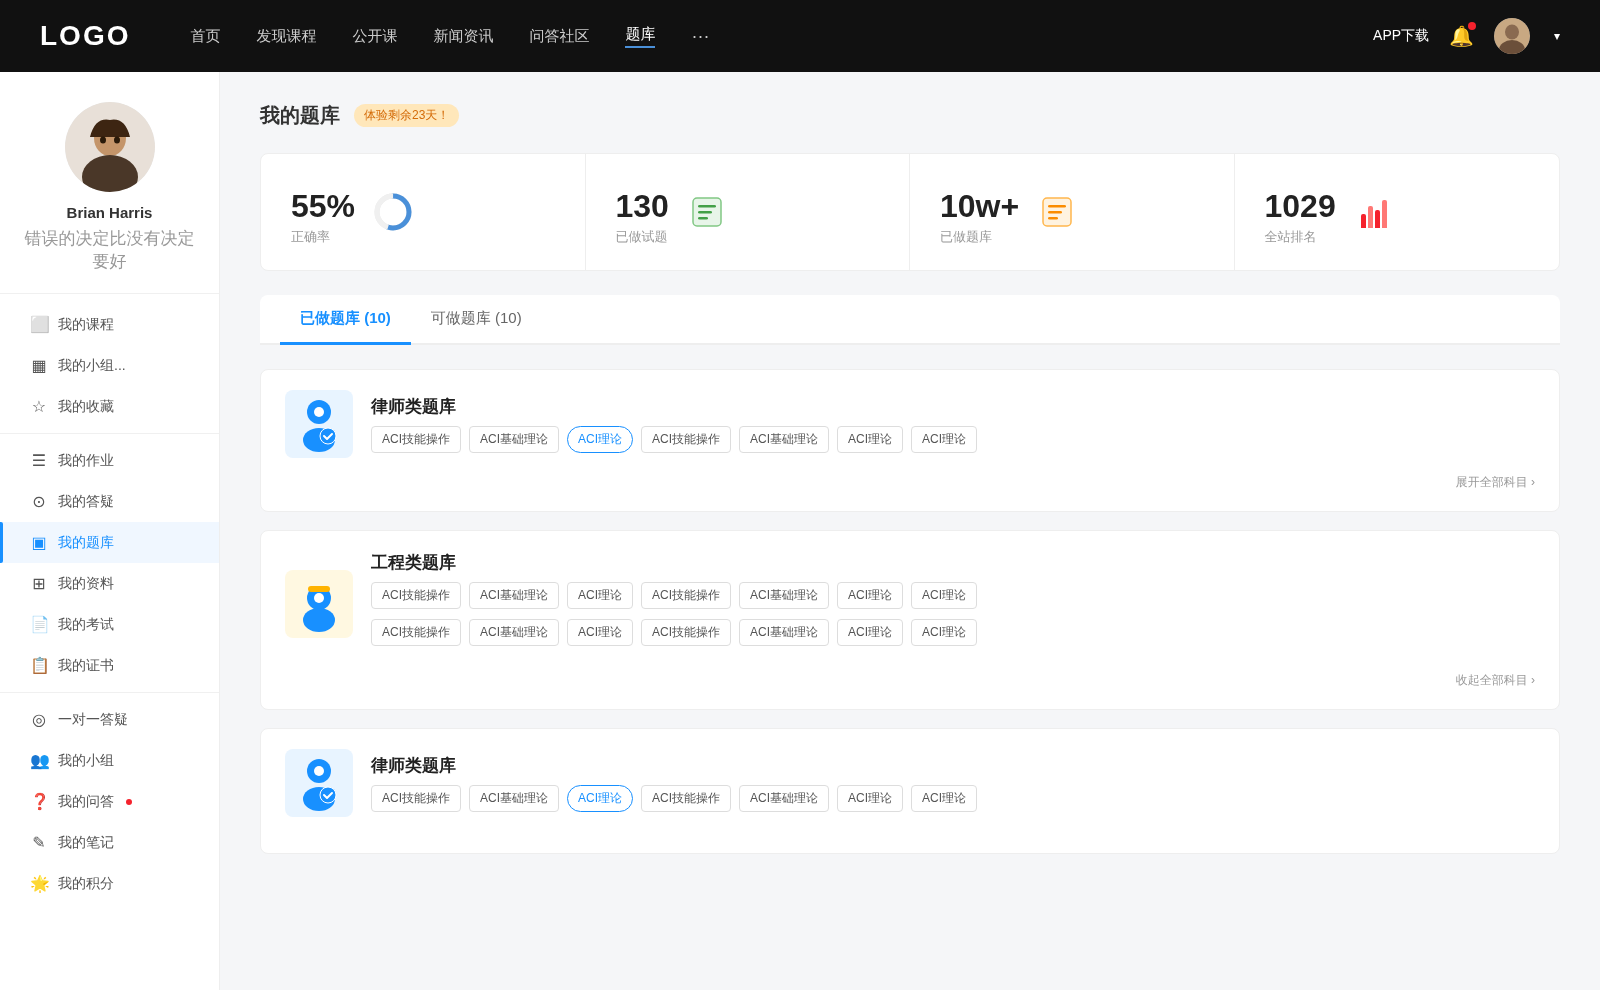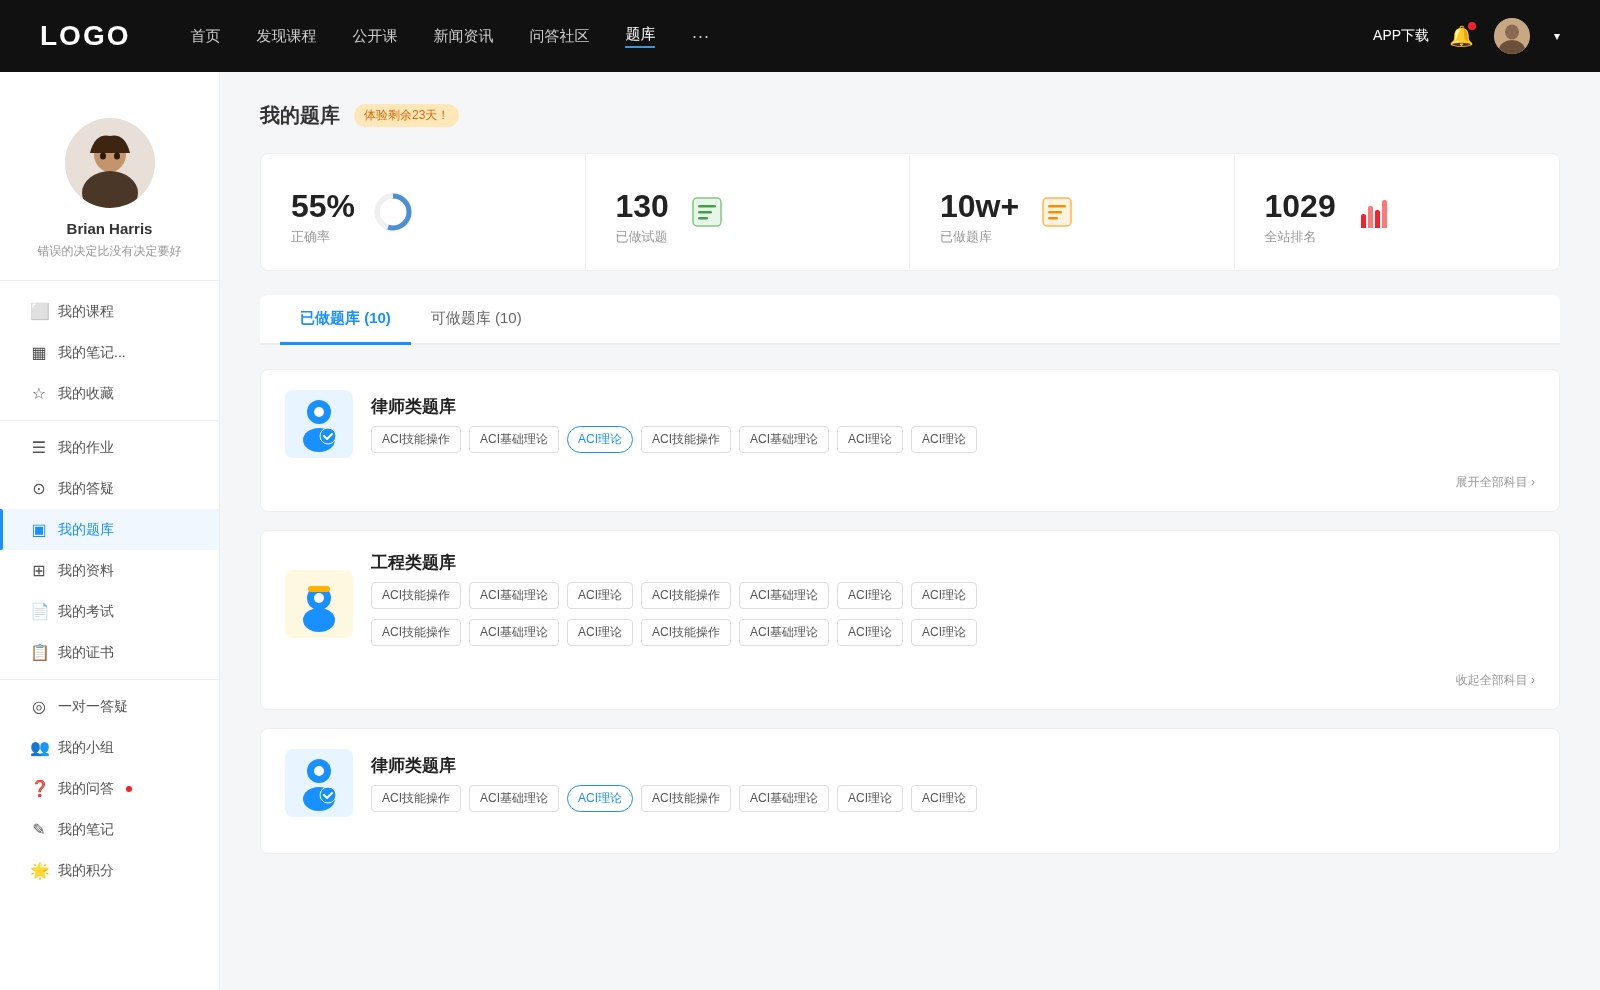--- a/index.html
+++ b/index.html
@@ -72,21 +72,21 @@
       display: flex;
       margin-top: 72px;
       min-height: calc(990px - 72px);
     }
 
     
     .sidebar {
       width: 220px;
       background: #fff;
       min-height: calc(990px - 72px);
-      padding: 46px 0 20px;
+      padding: 30px 0 20px;
       flex-shrink: 0;
       border-right: 1px solid #eee;
     }
     .sidebar-profile {
       display: flex;
       flex-direction: column;
       align-items: center;
       padding-bottom: 20px;
       border-bottom: 1px solid #f0f0f0;
       margin-bottom: 10px;
@@ -99,21 +99,21 @@
       margin-bottom: 12px;
     }
     .sidebar-avatar svg { width: 90px; height: 90px; }
     .sidebar-name {
       font-size: 15px;
       font-weight: 600;
       color: #333;
       margin-bottom: 6px;
     }
     .sidebar-motto {
-      font-size: 12px;
+      font-size: 17px;
       color: #999;
       text-align: center;
       padding: 0 20px;
     }
     .sidebar-menu {
       list-style: none;
       padding: 0;
     }
     .sidebar-menu-item {
       display: flex;
@@ -359,21 +359,21 @@
       <div class="sidebar-motto">错误的决定比没有决定要好</div>
     </div>
 
     <ul class="sidebar-menu">
       <li class="sidebar-menu-item">
         <span class="sidebar-icon">⬜</span>
         <span>我的课程</span>
       </li>
       <li class="sidebar-menu-item">
         <span class="sidebar-icon">▦</span>
-        <span>我的笔记...</span>
+        <span>我的小组...</span>
       </li>
       <li class="sidebar-menu-item">
         <span class="sidebar-icon">☆</span>
         <span>我的收藏</span>
       </li>
       <div class="sidebar-divider"></div>
       <li class="sidebar-menu-item">
         <span class="sidebar-icon">☰</span>
         <span>我的作业</span>
       </li>

